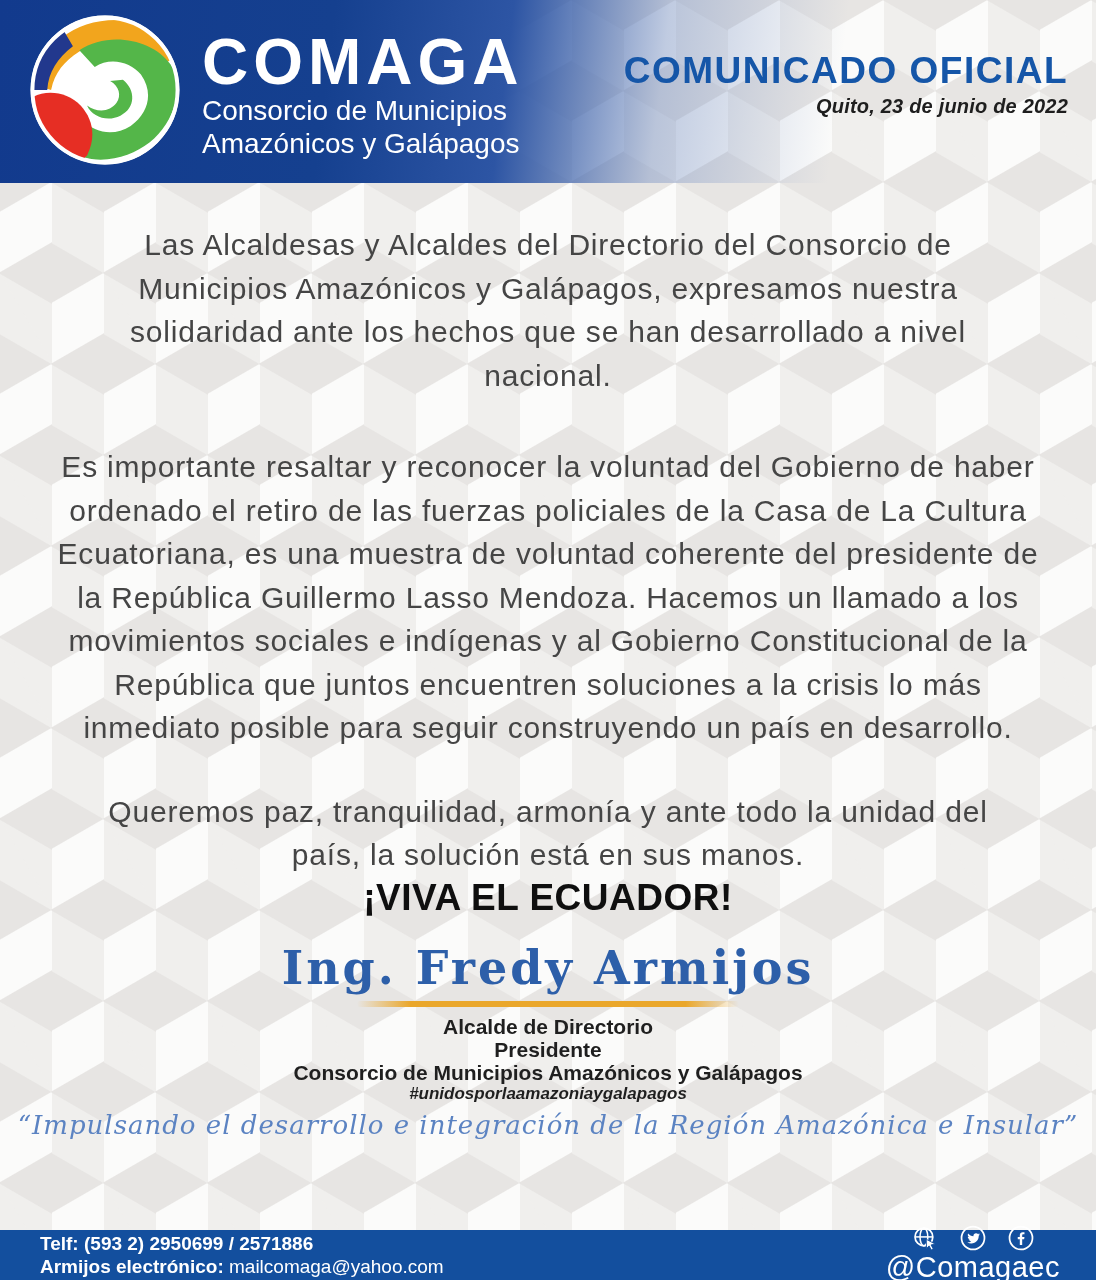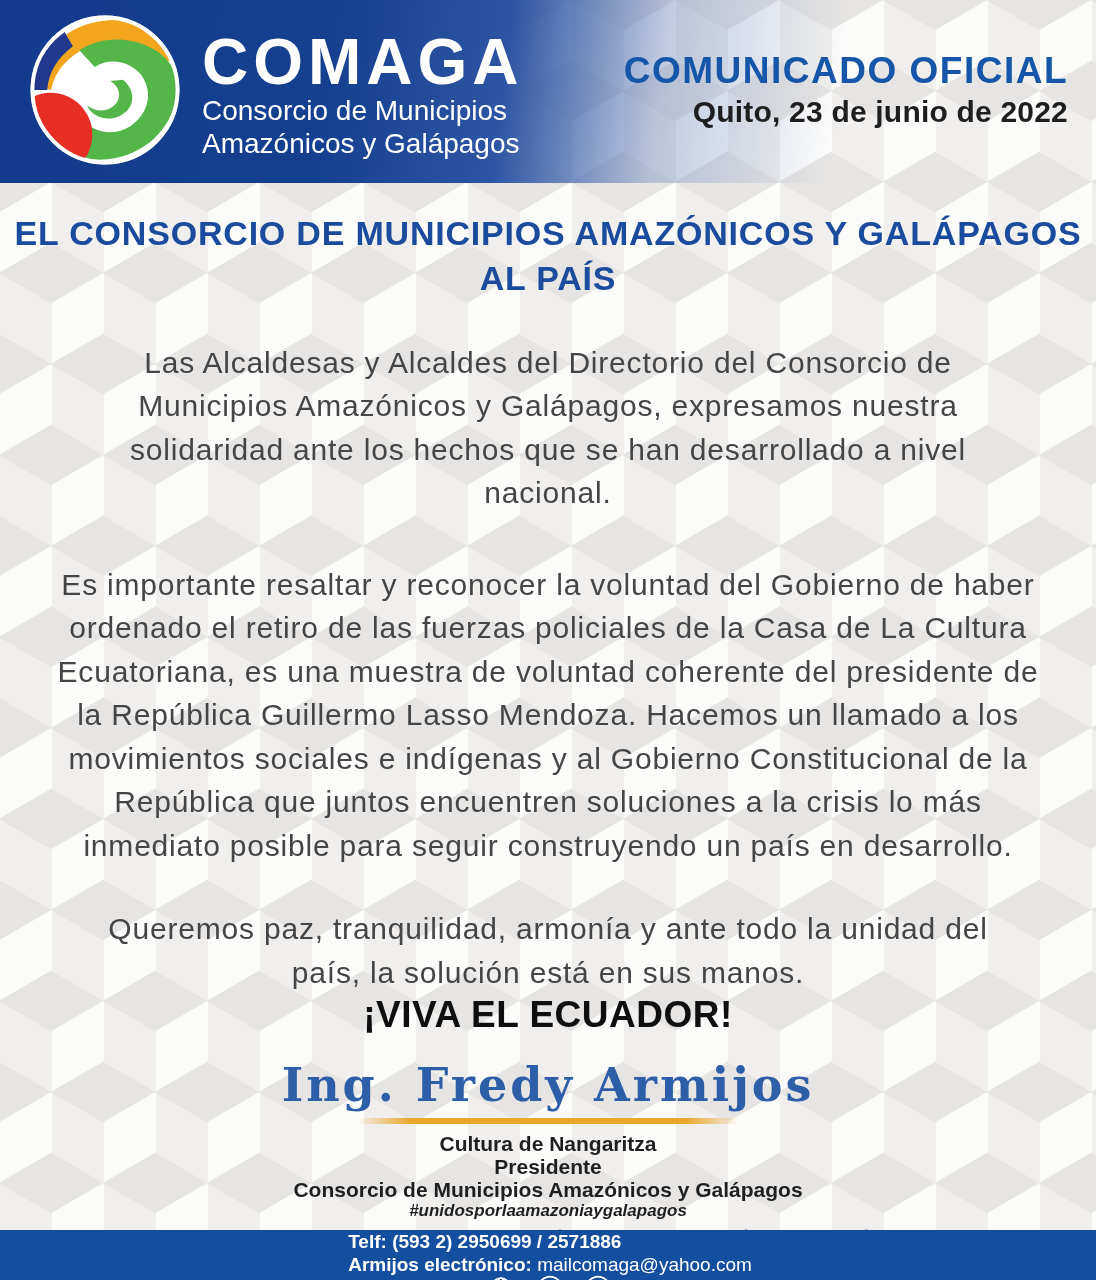--- a/index.html
+++ b/index.html
@@ -34,21 +34,21 @@
     font-size:64px; font-weight:800; letter-spacing:5px; line-height:1;
     font-family:"Liberation Sans", sans-serif;
   }
   .brand-sub { font-size:28px; line-height:1.18; font-weight:400; }
   .header-right { position:absolute; right:28px; top:52px; text-align:right; }
   .comunicado {
     color:#1556a8; font-size:37px; font-weight:700; letter-spacing:1.5px;
     line-height:1.05;
     text-align:center;
   }
-  .dateline { color:#1e1e1e; font-size:30px; font-weight:600; margin-top:4px; letter-spacing:0.2px; }
+  .dateline { color:#1e1e1e; font-size:20px; font-weight:600; margin-top:4px; letter-spacing:0.2px;font-style:italic; }
 
   
   .doc { position:absolute; top:183px; left:0; width:1096px; text-align:center; }
   .doc-heading {
     margin-top:28px; color:#1b4b9c; font-weight:800; font-size:34px;
     line-height:1.32; letter-spacing:0.8px;
   }
   .para {
     margin:0 auto; color:#454545; font-size:30px; line-height:1.45;
     letter-spacing:0.8px; font-weight:400;
@@ -74,21 +74,20 @@
     margin-top:6px; color:#5b83c2; font-size:26px; font-style:italic;
     font-family:"DejaVu Serif", serif; letter-spacing:1px;
   }
 
   
   .footer {
     position:absolute; left:0; bottom:0; width:1096px; height:50px;
     background:#134f9e; color:#ffffff;
     display:flex; justify-content:space-between; align-items:center;
     padding:0 36px 0 40px;
-    flex-direction:column;
   }
   .footer-left { font-size:19px; line-height:23px; text-align:left; }
   .footer-left .lbl { font-weight:700; }
   .footer-left .val { font-weight:400; }
   .footer-right { text-align:center; }
   .social-row { display:flex; gap:22px; justify-content:center; align-items:center; height:24px; }
   .social-row svg { display:block; }
   .handle { font-size:29px; font-weight:400; margin-top:1px; letter-spacing:0.5px; }
 </style>
 </head>
@@ -127,35 +126,31 @@
       <div>Amazónicos y Galápagos</div>
     </div>
   </div>
   <div class="header-right">
     <div class="comunicado">COMUNICADO OFICIAL</div>
     <div class="dateline">Quito, 23 de junio de 2022</div>
   </div>
 </div>
 
 <div class="doc">
-  <div class="doc-heading">
-    <div>EL CONSORCIO DE MUNICIPIOS AMAZÓNICOS Y GALÁPAGOS</div>
-    <div>AL PAÍS</div>
-  </div>
 
   <p class="para para-1">Las Alcaldesas y Alcaldes del Directorio del Consorcio de Municipios Amazónicos y Galápagos, expresamos nuestra solidaridad ante los hechos que se han desarrollado a nivel nacional.</p>
   <p class="para para-2">Es importante resaltar y reconocer la voluntad del Gobierno de haber ordenado el retiro de las fuerzas policiales de la Casa de La Cultura Ecuatoriana, es una muestra de voluntad coherente del presidente de la República Guillermo Lasso Mendoza. Hacemos un llamado a los movimientos sociales e indígenas y al Gobierno Constitucional de la República que juntos encuentren soluciones a la crisis lo más inmediato posible para seguir construyendo un país en desarrollo.</p>
   <p class="para para-3">Queremos paz, tranquilidad, armonía y ante todo la unidad del país,  la solución está en sus manos.</p>
 
   <div class="slogan">¡VIVA EL ECUADOR!</div>
 
   <div>
     <div class="sig-name">Ing. Fredy Armijos</div>
     <div class="sig-rule"></div>
-    <div class="sig-role">Cultura de Nangaritza</div>
+    <div class="sig-role">Alcalde de Directorio</div>
     <div class="sig-role">Presidente</div>
     <div class="sig-role">Consorcio de Municipios Amazónicos y Galápagos</div>
     <div class="sig-hashtag">#unidosporlaamazoniaygalapagos</div>
   </div>
 
   <div class="tagline">“Impulsando el desarrollo e integración de la Región Amazónica e Insular”</div>
 </div>
 
 <div class="footer">
   <div class="footer-left">

